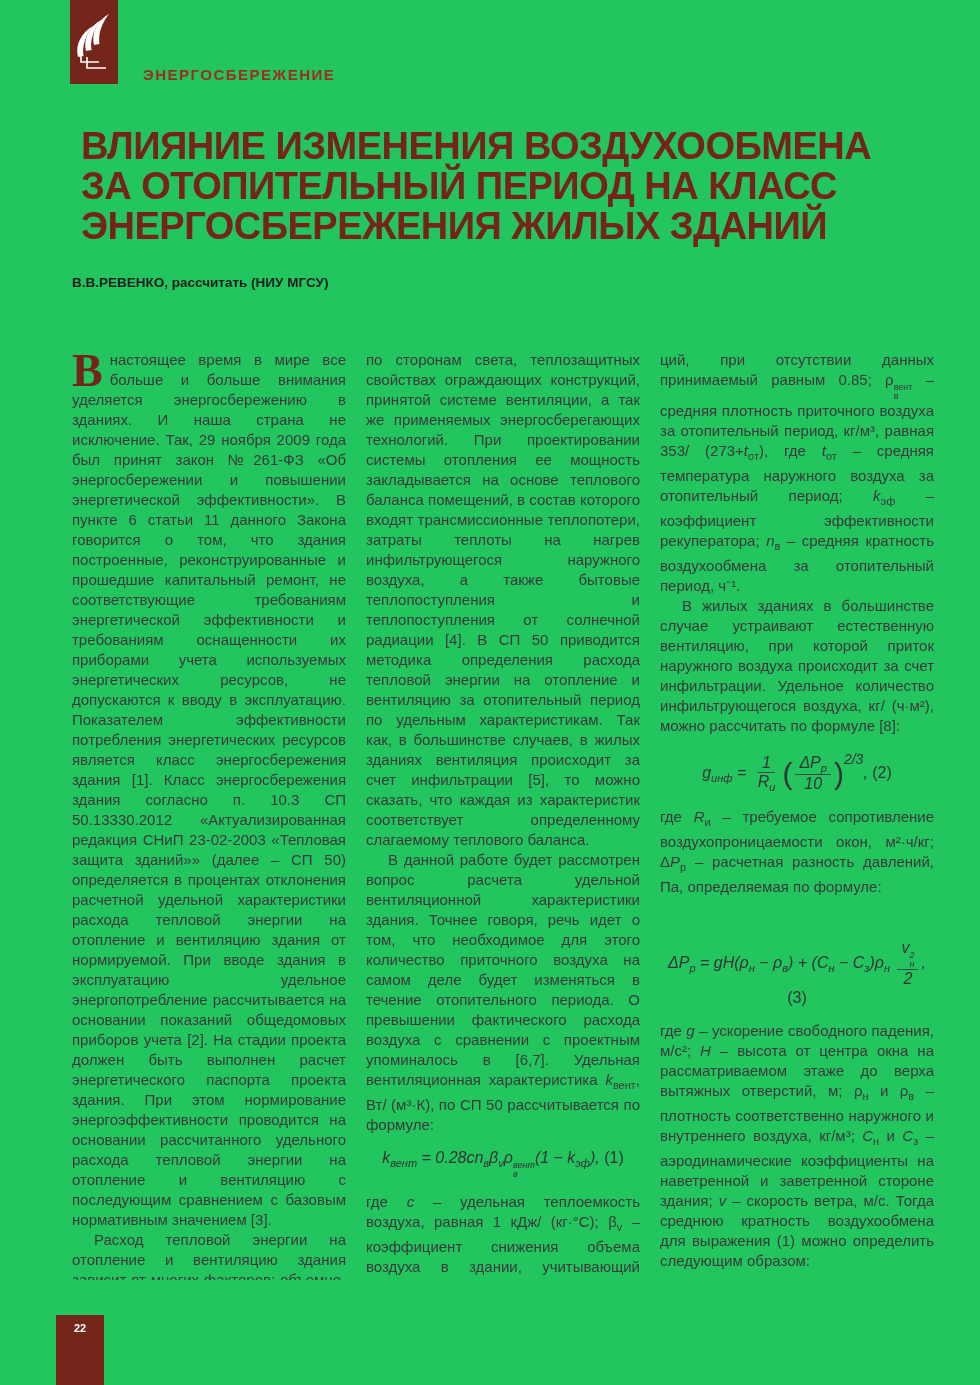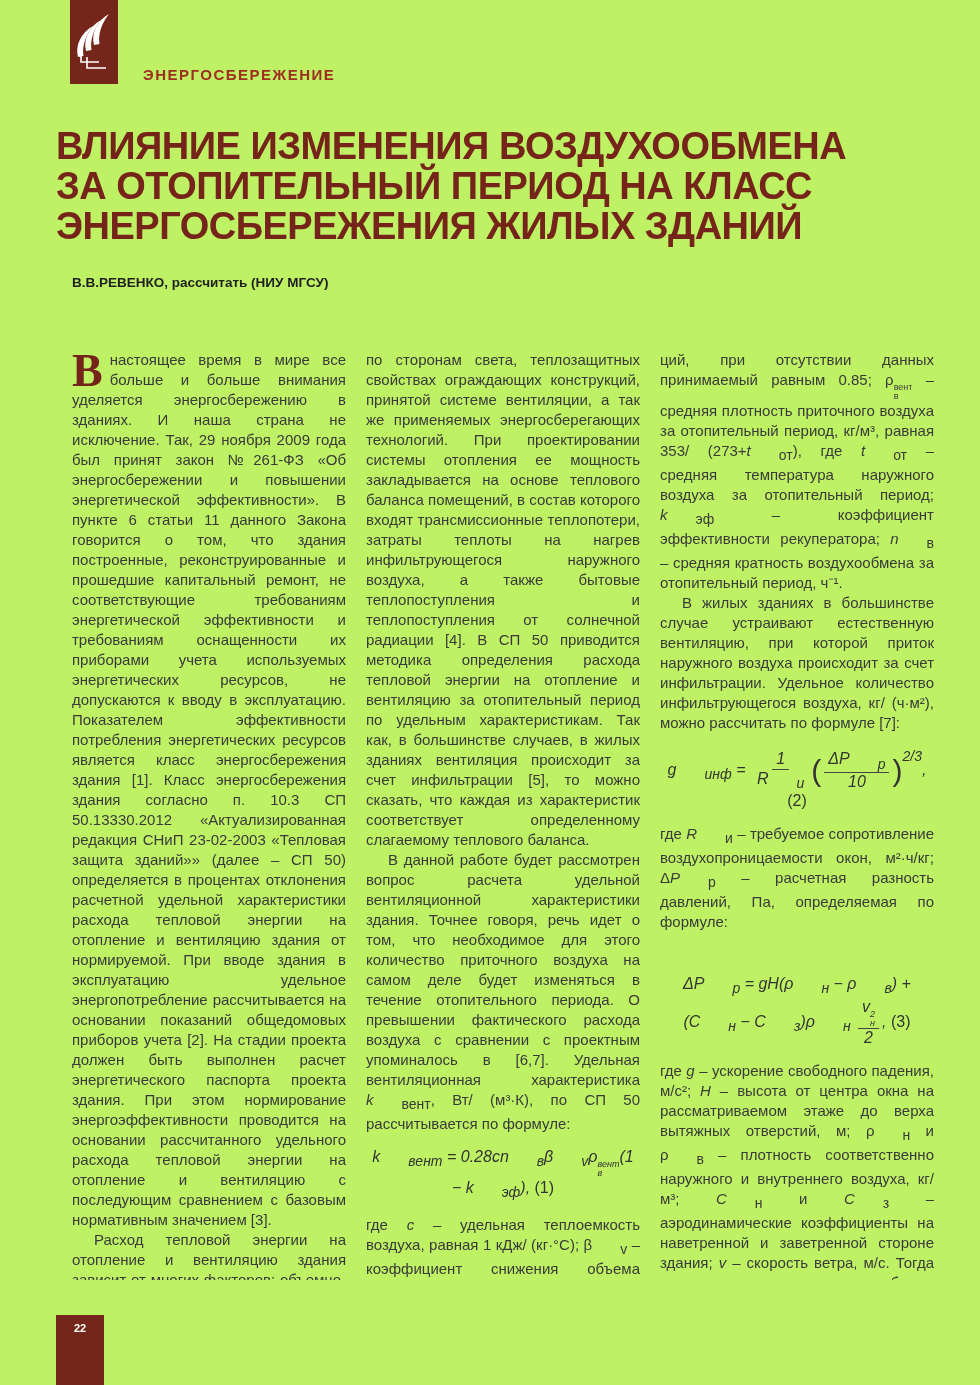--- a/index.html
+++ b/index.html
@@ -1,36 +1,36 @@
 <!DOCTYPE html>
 <html lang="ru"><head>
 <meta charset="utf-8">
 <style>
   html,body{margin:0;padding:0;background:#e8e8e8;}
   .page{
     position:relative;
     width:980px;height:1385px;
-    background:#bef264;
+    background:#22c55e;
     font-family:"Liberation Sans",sans-serif;
     overflow:hidden;
     margin:0 auto;
     text-decoration:underline;
   }
   
   .logo{
     position:absolute;left:70px;top:0;width:48px;height:84px;
   }
   .section-label{
     position:absolute;left:143px;top:66px;
     font-size:15px;font-weight:bold;letter-spacing:1.5px;
     color:#9e2f1f;
   }
   
   .title{
-    position:absolute;left:56px;top:126px;width:880px;
+    position:absolute;left:81px;top:126px;width:880px;
     font-size:38px;line-height:40px;font-weight:bold;
     letter-spacing:-0.5px;color:#75241a;
   }
   .authors{
     position:absolute;left:72px;top:274px;width:600px;
     font-size:13.5px;line-height:17px;font-weight:bold;color:#1f1f1f;
   }
   
   .body-cols{
     position:absolute;left:72px;top:350px;width:862px;height:930px;
@@ -53,21 +53,21 @@
   
   .formula{
     text-align:center;
     font-style:italic;
     font-size:16px;line-height:20px;
     color:#333;
     margin:13px 0;
   }
   .formula.spacious{margin-top:42px;}
   .formula .fnum{font-style:normal;}
-  .formula sub, .paragraph sub{font-size:14px;margin-left:28px;}
+  .formula sub, .paragraph sub{font-size:11px;}
   .formula sup, .paragraph sup{font-size:14px;}
   .frac{
     display:inline-flex;flex-direction:column;align-items:center;
     vertical-align:middle;margin:0 3px;line-height:1.15;
   }
   .frac>span:first-child{border-bottom:1px solid #444;padding:0 4px;}
   .frac>span:last-child{padding:0 4px;}
   .supsub{
     display:inline-flex;flex-direction:column;align-items:flex-start;
     vertical-align:-5px;font-size:9px;line-height:9px;
@@ -130,21 +130,21 @@
             <span>вент</span>
             <span>в</span>
           </span><span class="paren">(</span>1 − <i>k</i><sub>эф</sub><span class="paren">)</span>, <span class="fnum">(1)</span></div>
         <div class="paragraph">где <i>c</i> – удельная теплоемкость воздуха, равная 1 кДж/ (кг·°С); β<sub>v</sub> – коэффициент снижения объема воздуха в здании, учитывающий наличие внутренних ограждающих конструк-</div>
       </div>
     <div class="col">
         <div class="paragraph">ций, при отсутствии данных принимаемый равным 0.85; ρ<span class="supsub">
             <span>вент</span>
             <span>в</span>
           </span> – средняя плотность приточного воздуха за отопительный период, кг/м³, равная 353/ (273+<i>t</i><sub>от</sub>), где <i>t</i><sub>от</sub> – средняя температура наружного воздуха за отопительный период; <i>k</i><sub>эф</sub> – коэффициент эффективности рекуператора; <i>n</i><sub>в</sub> – средняя кратность воздухообмена за отопительный период, ч⁻¹.</div>
-        <div class="paragraph indent">В жилых зданиях в большинстве случае устраивают естественную вентиляцию, при которой приток наружного воздуха происходит за счет инфильтрации. Удельное количество инфильтрующегося воздуха, кг/ (ч·м²), можно рассчитать по формуле [7]:</div>
+        <div class="paragraph indent">В жилых зданиях в большинстве случае устраивают естественную вентиляцию, при которой приток наружного воздуха происходит за счет инфильтрации. Удельное количество инфильтрующегося воздуха, кг/ (ч·м²), можно рассчитать по формуле [8]:</div>
         <div class="formula"><i>g</i><sub>инф</sub> = <span class="frac">
             <span>1</span>
             <span><i>R</i><sub>и</sub></span>
           </span><span class="paren big">(</span><span class="frac">
             <span>Δ<i>P</i><sub>р</sub></span>
             <span>10</span>
           </span><span class="paren big">)</span><sup class="exp">2/3</sup>, <span class="fnum">(2)</span></div>
         <div class="paragraph">где <i>R</i><sub>и</sub> – требуемое сопротивление воздухопроницаемости окон, м²·ч/кг; Δ<i>P</i><sub>р</sub> – расчетная разность давлений, Па, определяемая по формуле:</div>
         <div class="formula spacious">Δ<i>P</i><sub>р</sub> = <i>gH</i><span class="paren">(</span>ρ<sub>н</sub> − ρ<sub>в</sub><span class="paren">)</span> + <span class="paren">(</span><i>C</i><sub>н</sub> − <i>C</i><sub>з</sub><span class="paren">)</span>ρ<sub>н</sub> <span class="frac">
             <span><i>v</i><span class="supsub">

